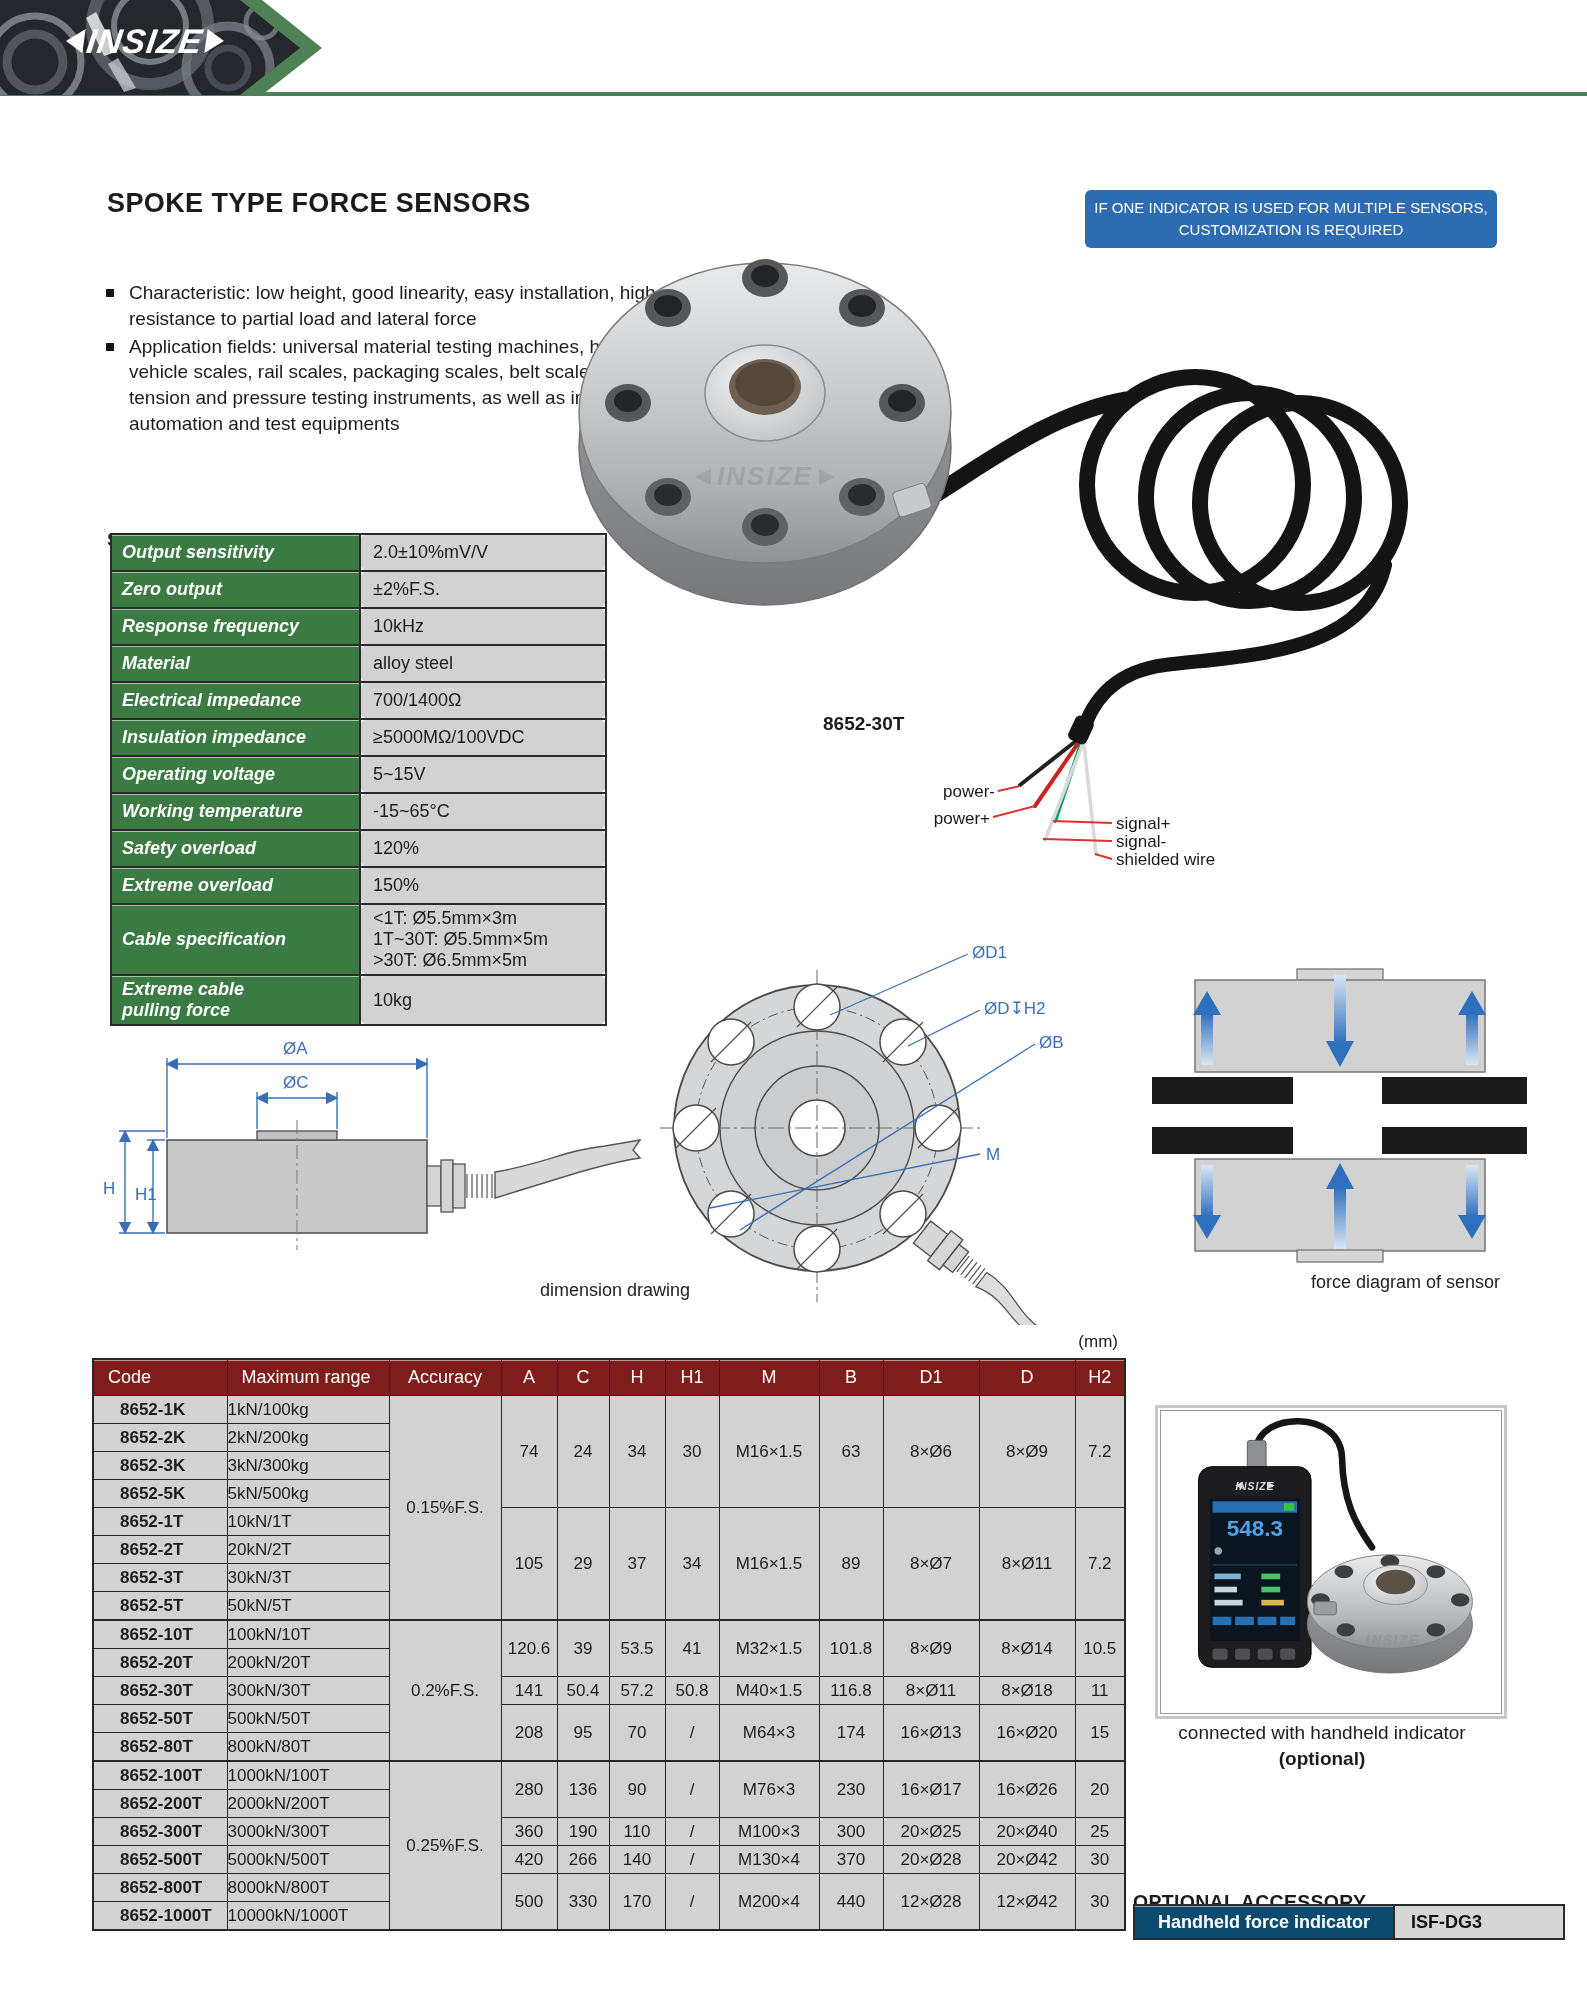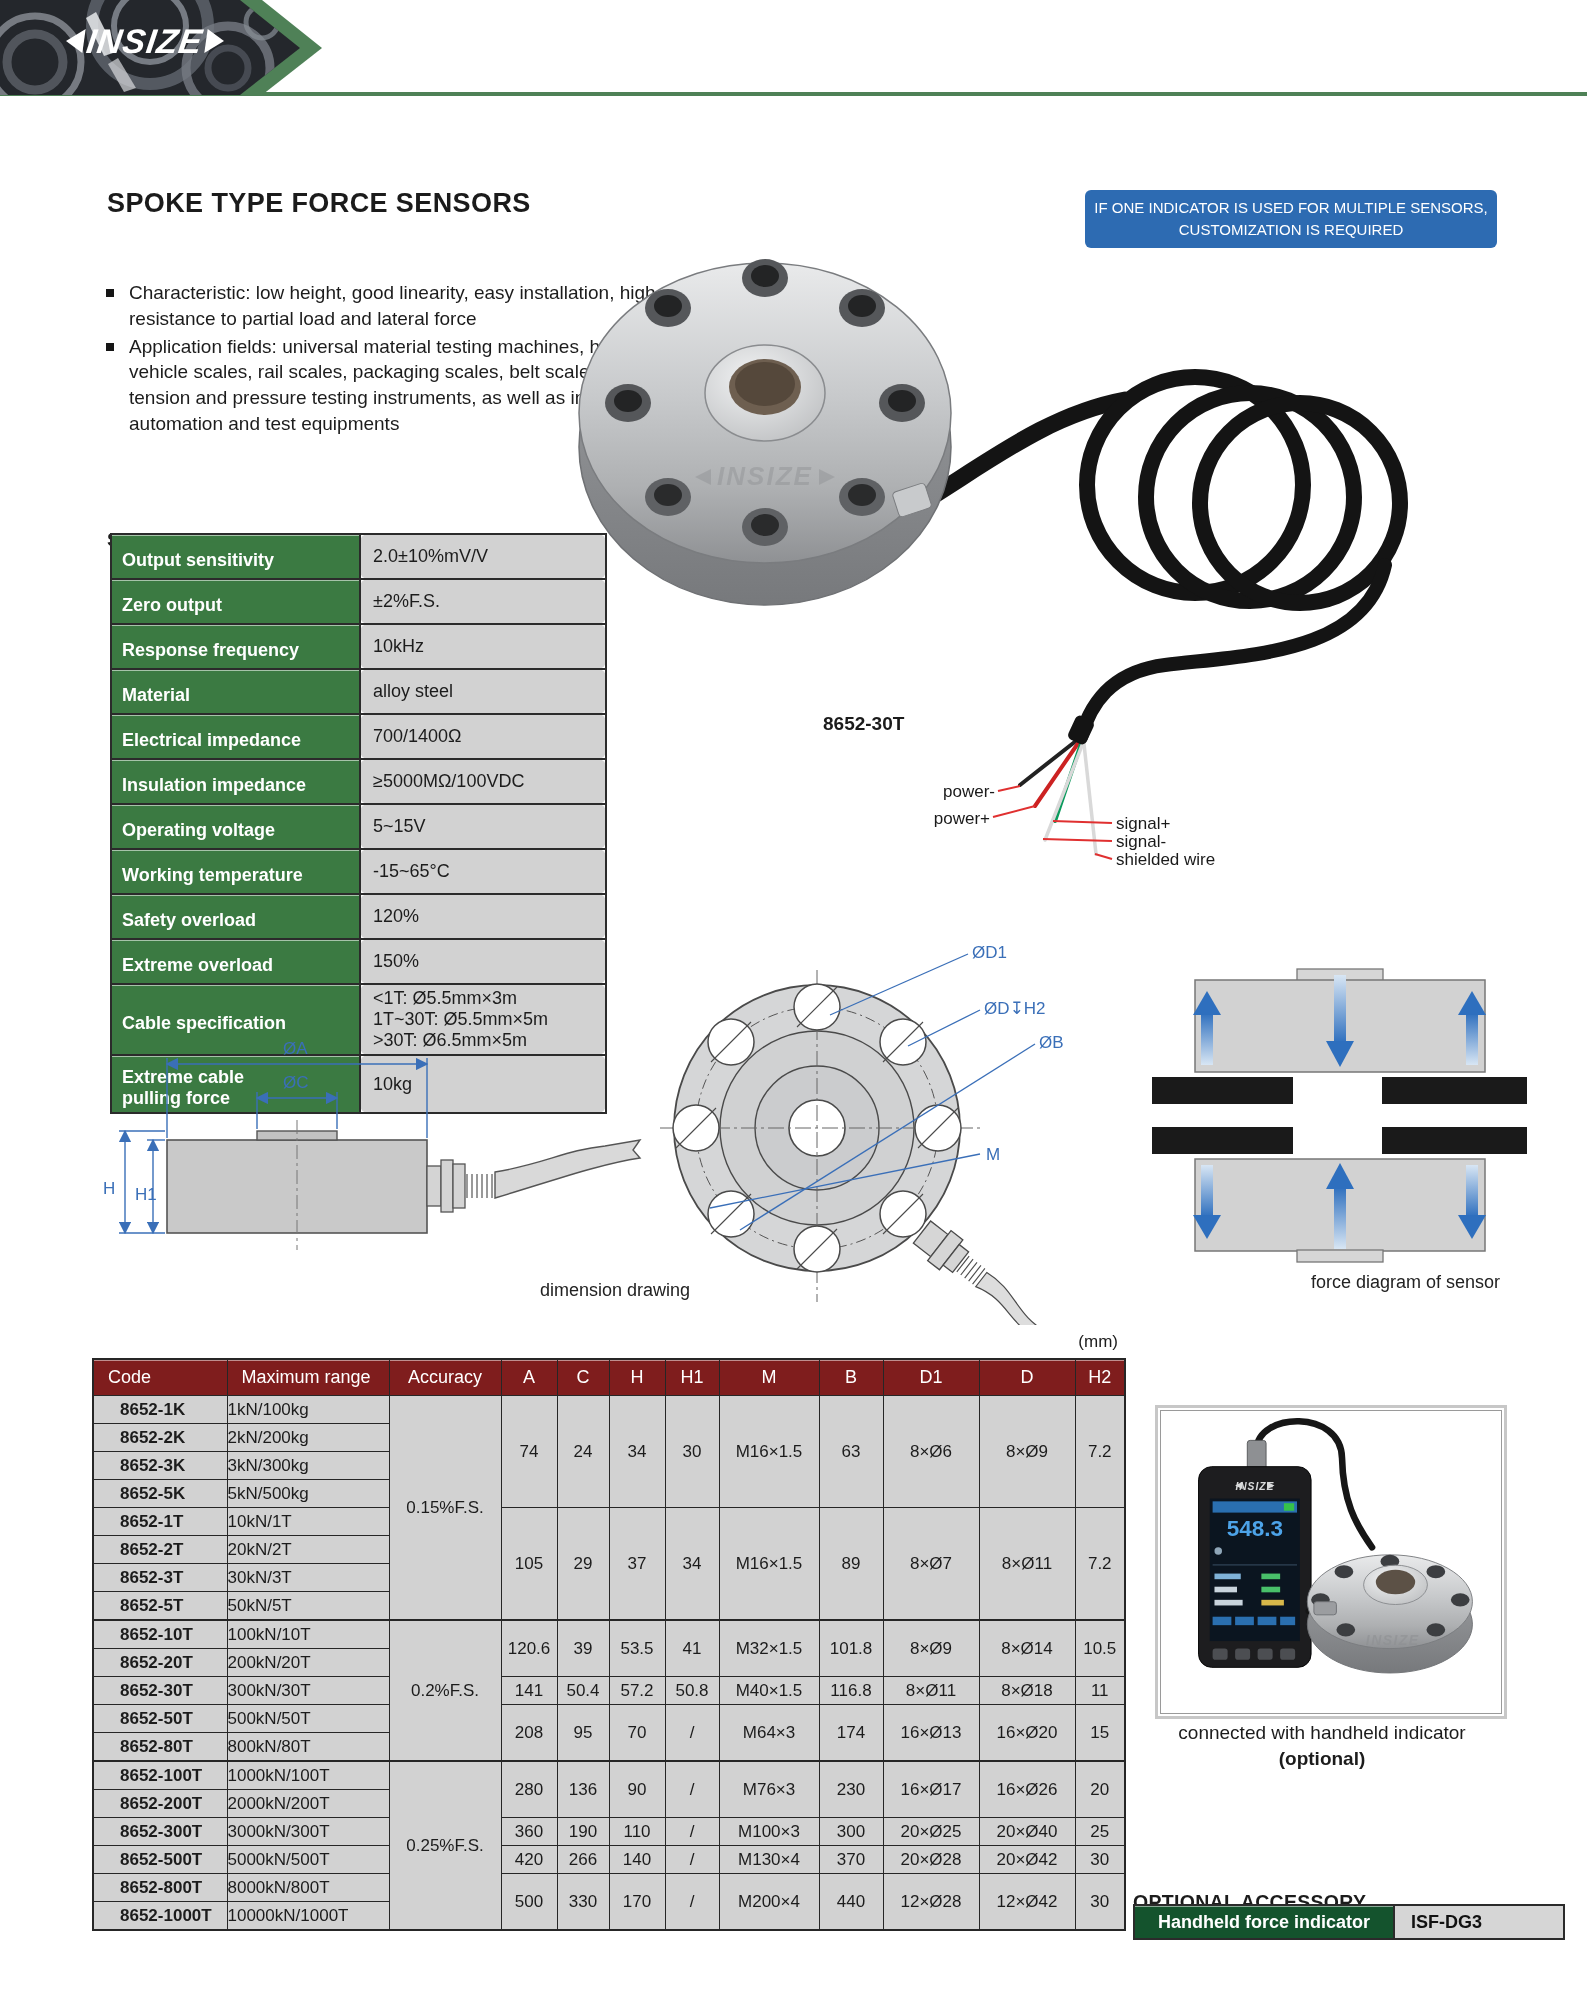--- a/index.html
+++ b/index.html
@@ -25,22 +25,22 @@
 
   
   .bullets{position:absolute;left:103px;top:280px;width:618px;margin:0;padding:0;list-style:none;}
   .bullets li{position:relative;padding-left:26px;font-size:19px;line-height:1.36;margin-bottom:2px;}
   .bullets li::before{content:"";position:absolute;left:3px;top:9px;width:8px;height:8px;background:#151515;}
 
   
   .spec-heading{position:absolute;left:107px;top:529px;font-size:19px;font-weight:bold;letter-spacing:.4px;}
   table.spec{position:absolute;left:110px;top:533px;border-collapse:collapse;border:2.5px solid #2b2b2b;}
   table.spec td{border:2px solid #2b2b2b;font-size:18px;vertical-align:middle;white-space:pre-line;}
-  table.spec td.g{background:#3b7a42;color:#ffffff;font-weight:bold;width:233px;padding:11px 4px 3px 10px;height:29px;
-    box-shadow:inset 0 1px 0 rgba(255,255,255,.55);}
+  table.spec td.g{background:#3b7a42;color:#ffffff;font-weight:bold;width:233px;padding:3px 4px 3px 10px;height:29px;
+    box-shadow:inset 0 1px 0 rgba(255,255,255,.55);font-style:italic;}
   table.spec td.v{background:#d2d2d2;width:228px;padding:3px 4px 3px 12px;border-radius:8px;}
 
   
   .product-svg{position:absolute;left:565px;top:235px;}
 
   
   .side-svg{position:absolute;left:95px;top:1000px;}
   .front-svg{position:absolute;left:650px;top:930px;}
   .force-svg{position:absolute;left:1140px;top:955px;}
   .caption{position:absolute;font-size:18px;color:#222;}
@@ -60,21 +60,21 @@
 
   
   .frame{position:absolute;left:1155px;top:1405px;width:330px;height:292px;background:#ffffff;
     border:3px solid #c7c7c7;outline:1px solid #9a9a9a;outline-offset:-6px;padding:8px;}
   .ind-cap1{position:absolute;left:1140px;top:1722px;width:364px;text-align:center;font-size:19px;}
   .ind-cap2{position:absolute;left:1140px;top:1748px;width:364px;text-align:center;font-size:19px;font-weight:bold;}
 
   
   .opt-heading{position:absolute;left:1133px;top:1876px;font-size:19.5px;font-weight:bold;letter-spacing:.3px;margin-top:15px;}
   .opt-table{position:absolute;left:1133px;top:1904px;display:flex;}
-  .opt-name{width:258px;height:32px;background:#14532d;color:#fff;font-weight:bold;font-size:18px;
+  .opt-name{width:258px;height:32px;background:#0c4a6e;color:#fff;font-weight:bold;font-size:18px;
     display:flex;align-items:center;justify-content:center;border:2px solid #2b2b2b;
     box-shadow:inset 0 1px 0 rgba(255,255,255,.5);}
   .opt-code{width:152px;height:32px;background:#d6d6d6;color:#111;font-weight:bold;font-size:18px;
     display:flex;align-items:center;padding-left:16px;border:2px solid #2b2b2b;border-left:none;}
 </style>
 </head>
 <body>
 
 <div class="page">
 

